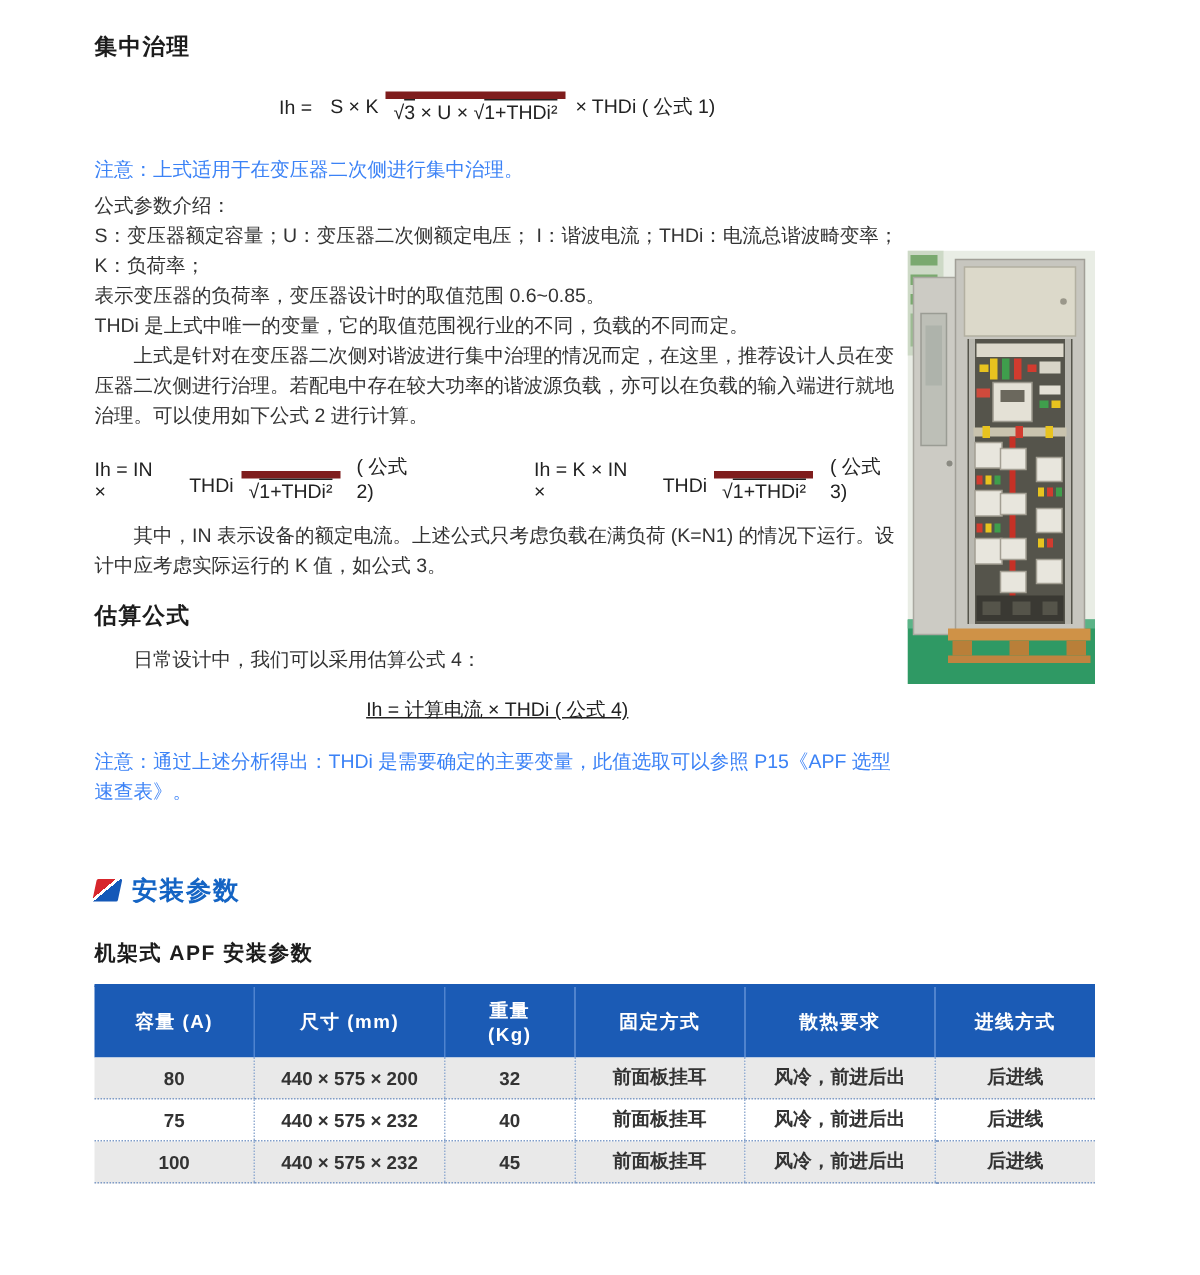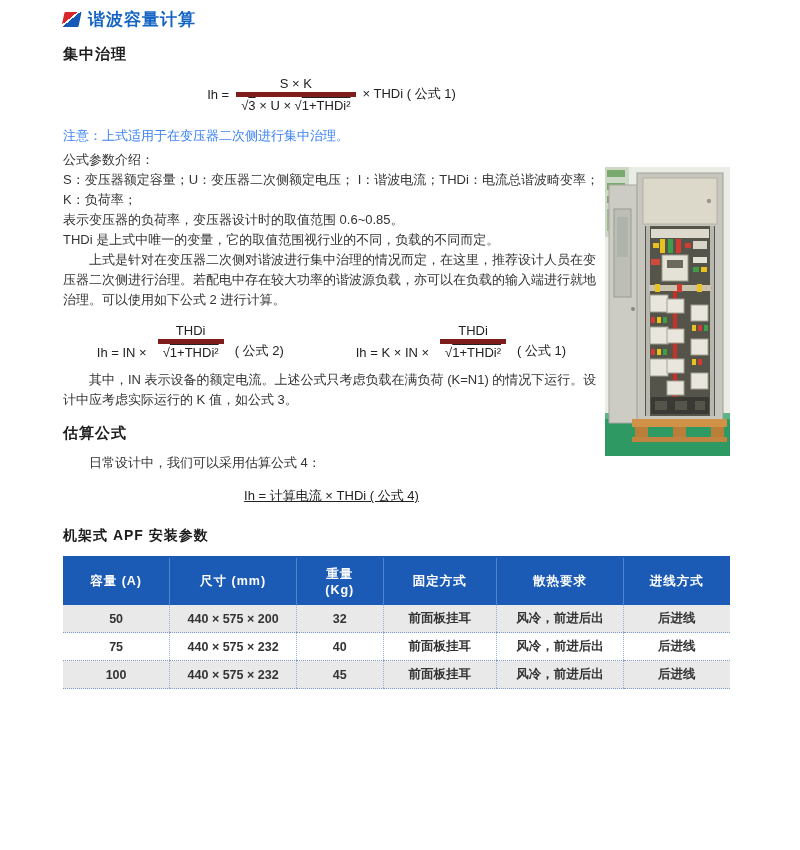--- a/index.html
+++ b/index.html
@@ -18,21 +18,21 @@
   h3.sub { font-size:15px; font-weight:bold; color:#1c1c1c; margin:14px 0 10px; letter-spacing:1px; }
   p.body { font-size:13px; line-height:20px; color:#333; }
   p.indent { text-indent:2em; }
 
   
   .formula-row { display:flex; align-items:center; justify-content:center; gap:4px;
     font-size:13px; color:#222; font-weight:500; }
   .f1 { margin:10px 0 12px; min-height:40px; }
   .f23 { margin:12px 0 10px; gap:72px; min-height:38px; }
   .fitem { display:flex; align-items:flex-end; gap:8px; }
-  .frac { display:inline-flex; flex-direction:column; align-items:center; margin:0 3px; }
+  .frac { display:inline-flex; align-items:center; margin:0 3px; }
   .frac .num { display:block; padding:0 5px 1px; }
   .frac .den { display:block; border-top:5px solid #7f1d1d; padding:1px 5px 0; white-space:nowrap; }
   .rad { text-decoration:overline; }
   .formula-line { text-align:center; font-size:13px; color:#222; margin:14px 0 16px;text-decoration:underline; }
 
   .note { font-size:13px; line-height:20px; color:#3b82f6; margin-top:4px; }
   .params p { margin:0; }
   .gap-s { margin-top:4px; }
   .gap-m { margin-top:10px; }
 
@@ -53,24 +53,20 @@
 
   
   .photo { position:absolute; left:605px; top:167px; width:125px; height:289px; }
 </style>
 </head>
 <body>
 
 <div class="page">
   <div class="main">
 
-    <div class="sec-header">
-      <span class="sec-icon"></span>
-      <span class="sec-title">谐波容量计算</span>
-    </div>
 
     <div class="col-narrow">
       <h3 class="sub">集中治理</h3>
 
       <div class="formula-row f1">
         <span>Ih =</span>
         <span class="frac">
           <span class="num">S × K</span>
           <span class="den"><span>√</span><span class="rad">3</span><span> × U × </span><span>√</span><span class="rad">1+THDi²</span></span>
         </span>
@@ -96,33 +92,38 @@
             <span class="den"><span>√</span><span class="rad">1+THDi²</span></span>
           </span>
           <span>( 公式 2)</span>
         </span>
         <span class="fitem">
           <span>Ih = K × IN ×</span>
           <span class="frac">
             <span class="num">THDi</span>
             <span class="den"><span>√</span><span class="rad">1+THDi²</span></span>
           </span>
-          <span>( 公式 1)</span>
+          <span>( 公式 3)</span>
         </span>
       </div>
 
       <p class="body indent">其中，IN 表示设备的额定电流。上述公式只考虑负载在满负荷 (K=N1) 的情况下运行。设计中应考虑实际运行的 K 值，如公式 3。</p>
 
       <h3 class="sub gap-m">估算公式</h3>
       <p class="body indent">日常设计中，我们可以采用估算公式 4：</p>
 
       <p class="formula-line">Ih = 计算电流  × THDi ( 公式 4)</p>
 
+      <p class="note">注意：通过上述分析得出：THDi 是需要确定的主要变量，此值选取可以参照 P15《APF 选型速查表》。</p>
     </div>
 
+    <div class="sec-header" style="margin-top:44px;">
+      <span class="sec-icon"></span>
+      <span class="sec-title">安装参数</span>
+    </div>
 
     <div class="tbl-heading">机架式 APF 安装参数</div>
     <table class="param">
       <colgroup>
           <col class="c1">
           <col class="c2">
           <col class="c3">
           <col class="c4">
           <col class="c5">
           <col class="c6">
@@ -132,21 +133,21 @@
             <th>容量 (A)</th>
             <th>尺寸 (mm)</th>
             <th>重量 (Kg)</th>
             <th>固定方式</th>
             <th>散热要求</th>
             <th>进线方式</th>
           </tr>
         </thead>
       <tbody>
           <tr>
-            <td>50</td>
+            <td>80</td>
             <td>440 × 575 × 200</td>
             <td>32</td>
             <td>前面板挂耳</td>
             <td>风冷，前进后出</td>
             <td>后进线</td>
           </tr>
           <tr>
             <td>75</td>
             <td>440 × 575 × 232</td>
             <td>40</td>

